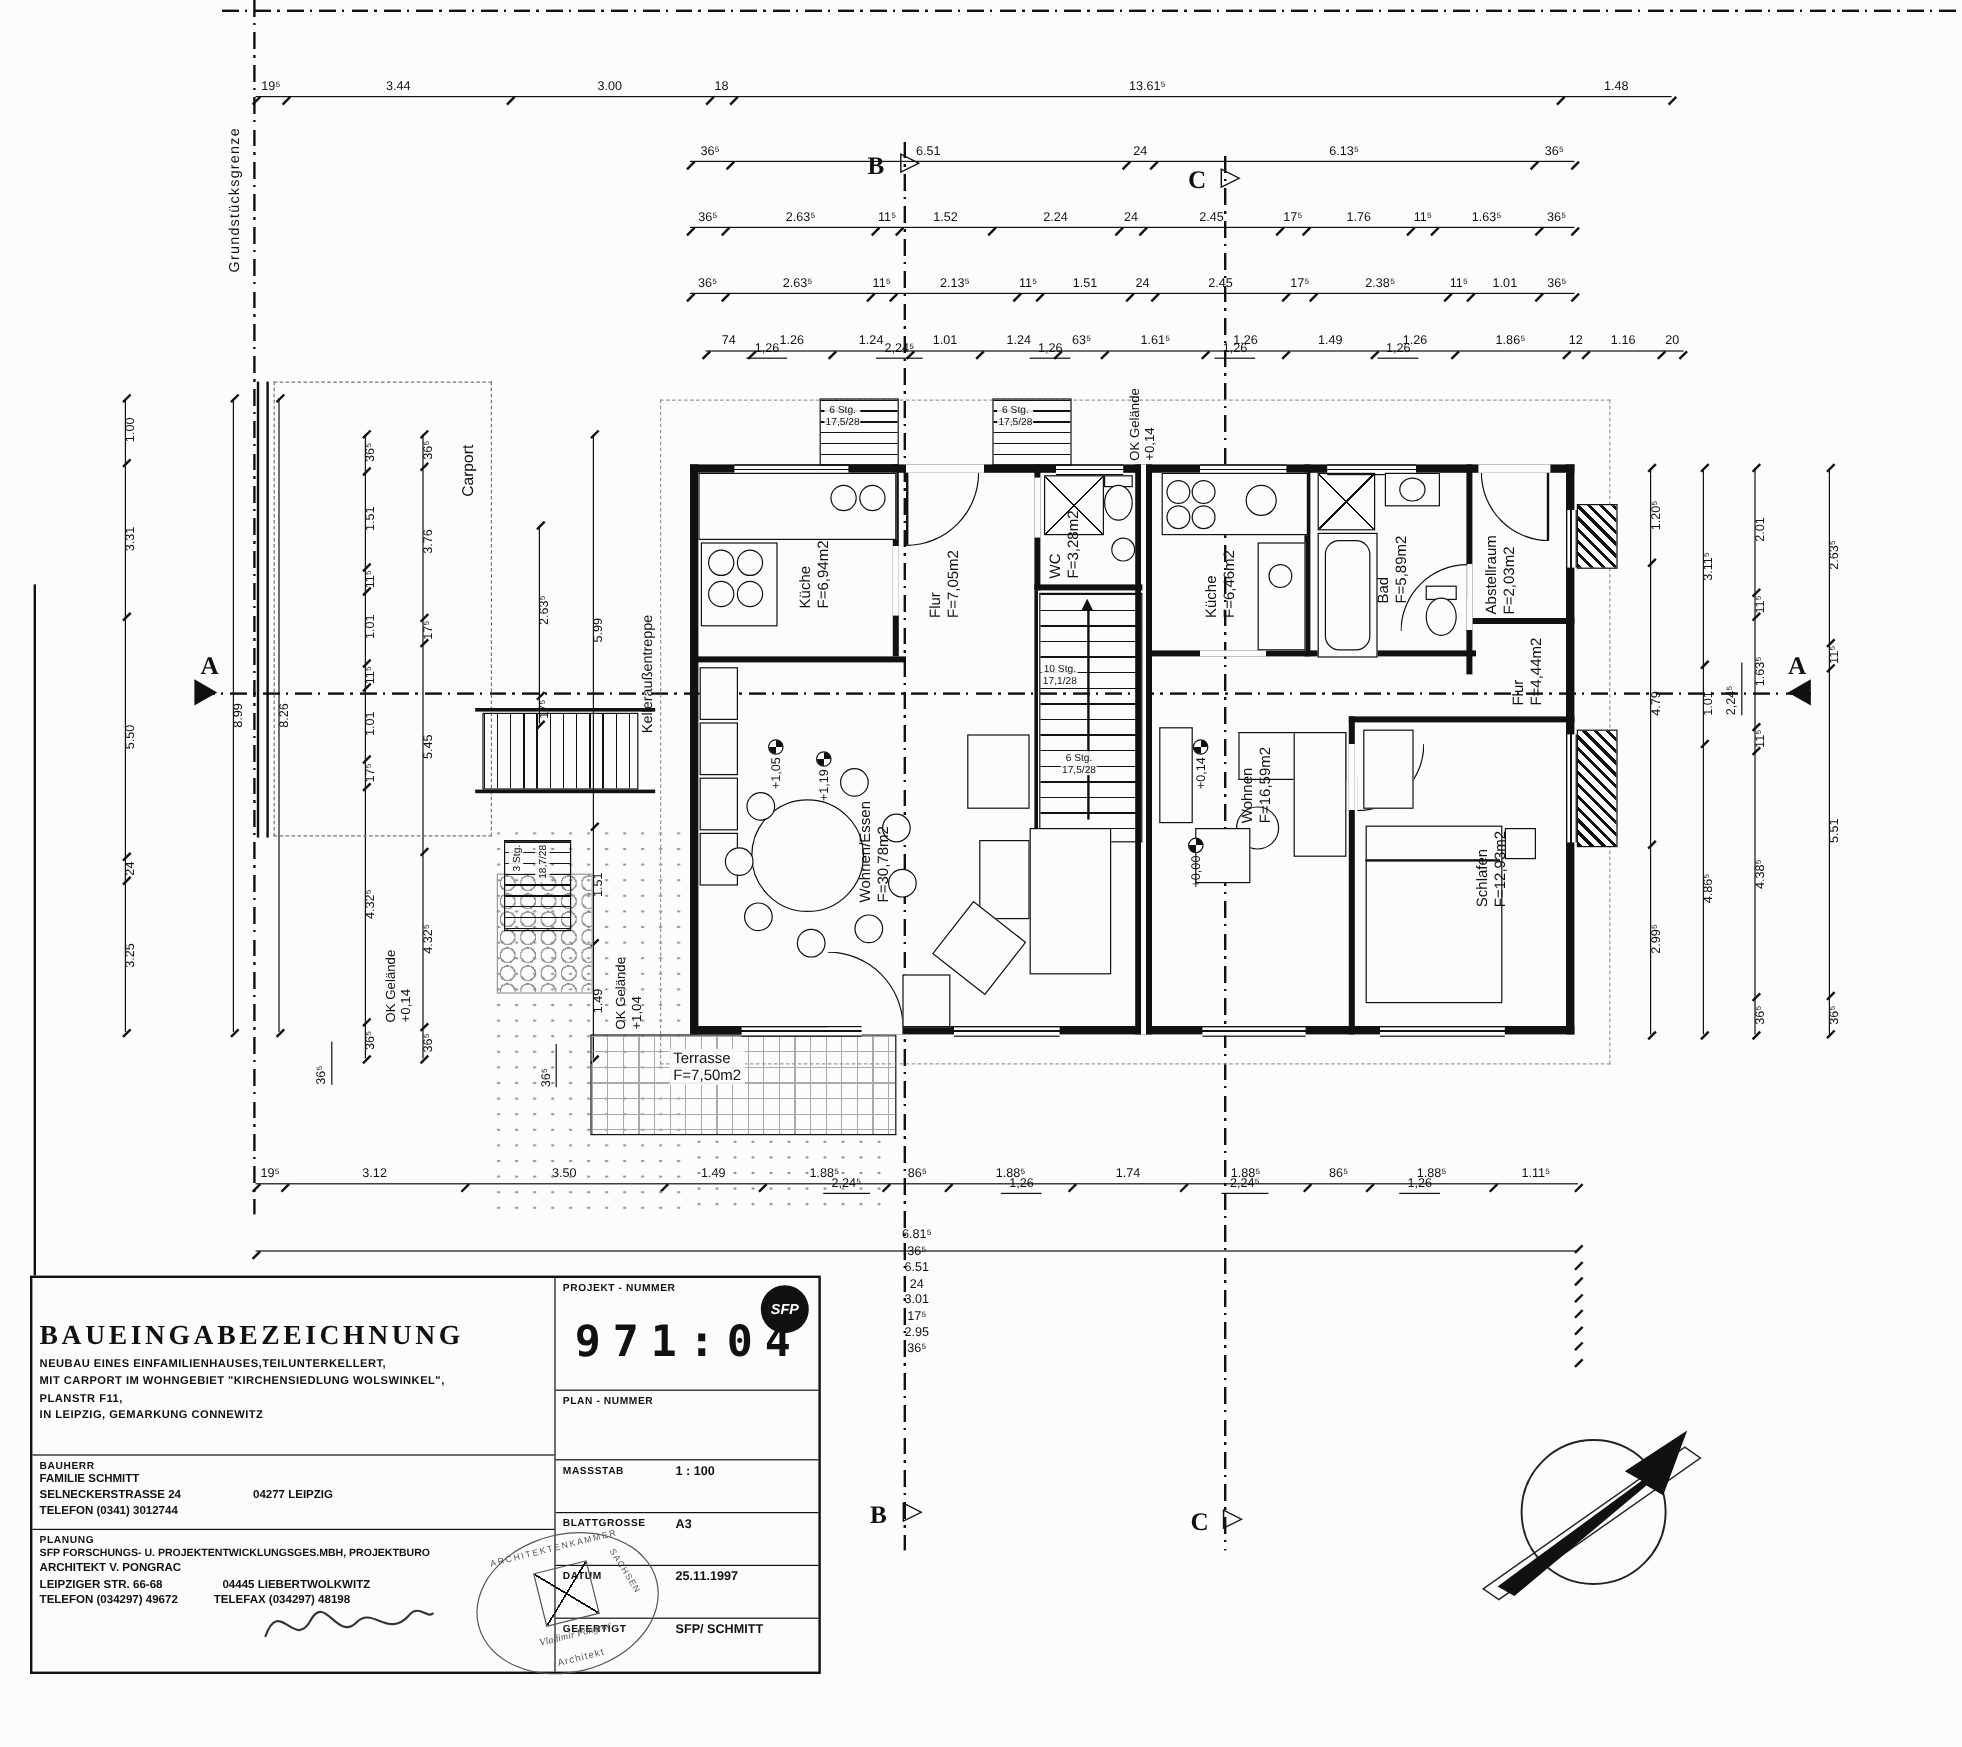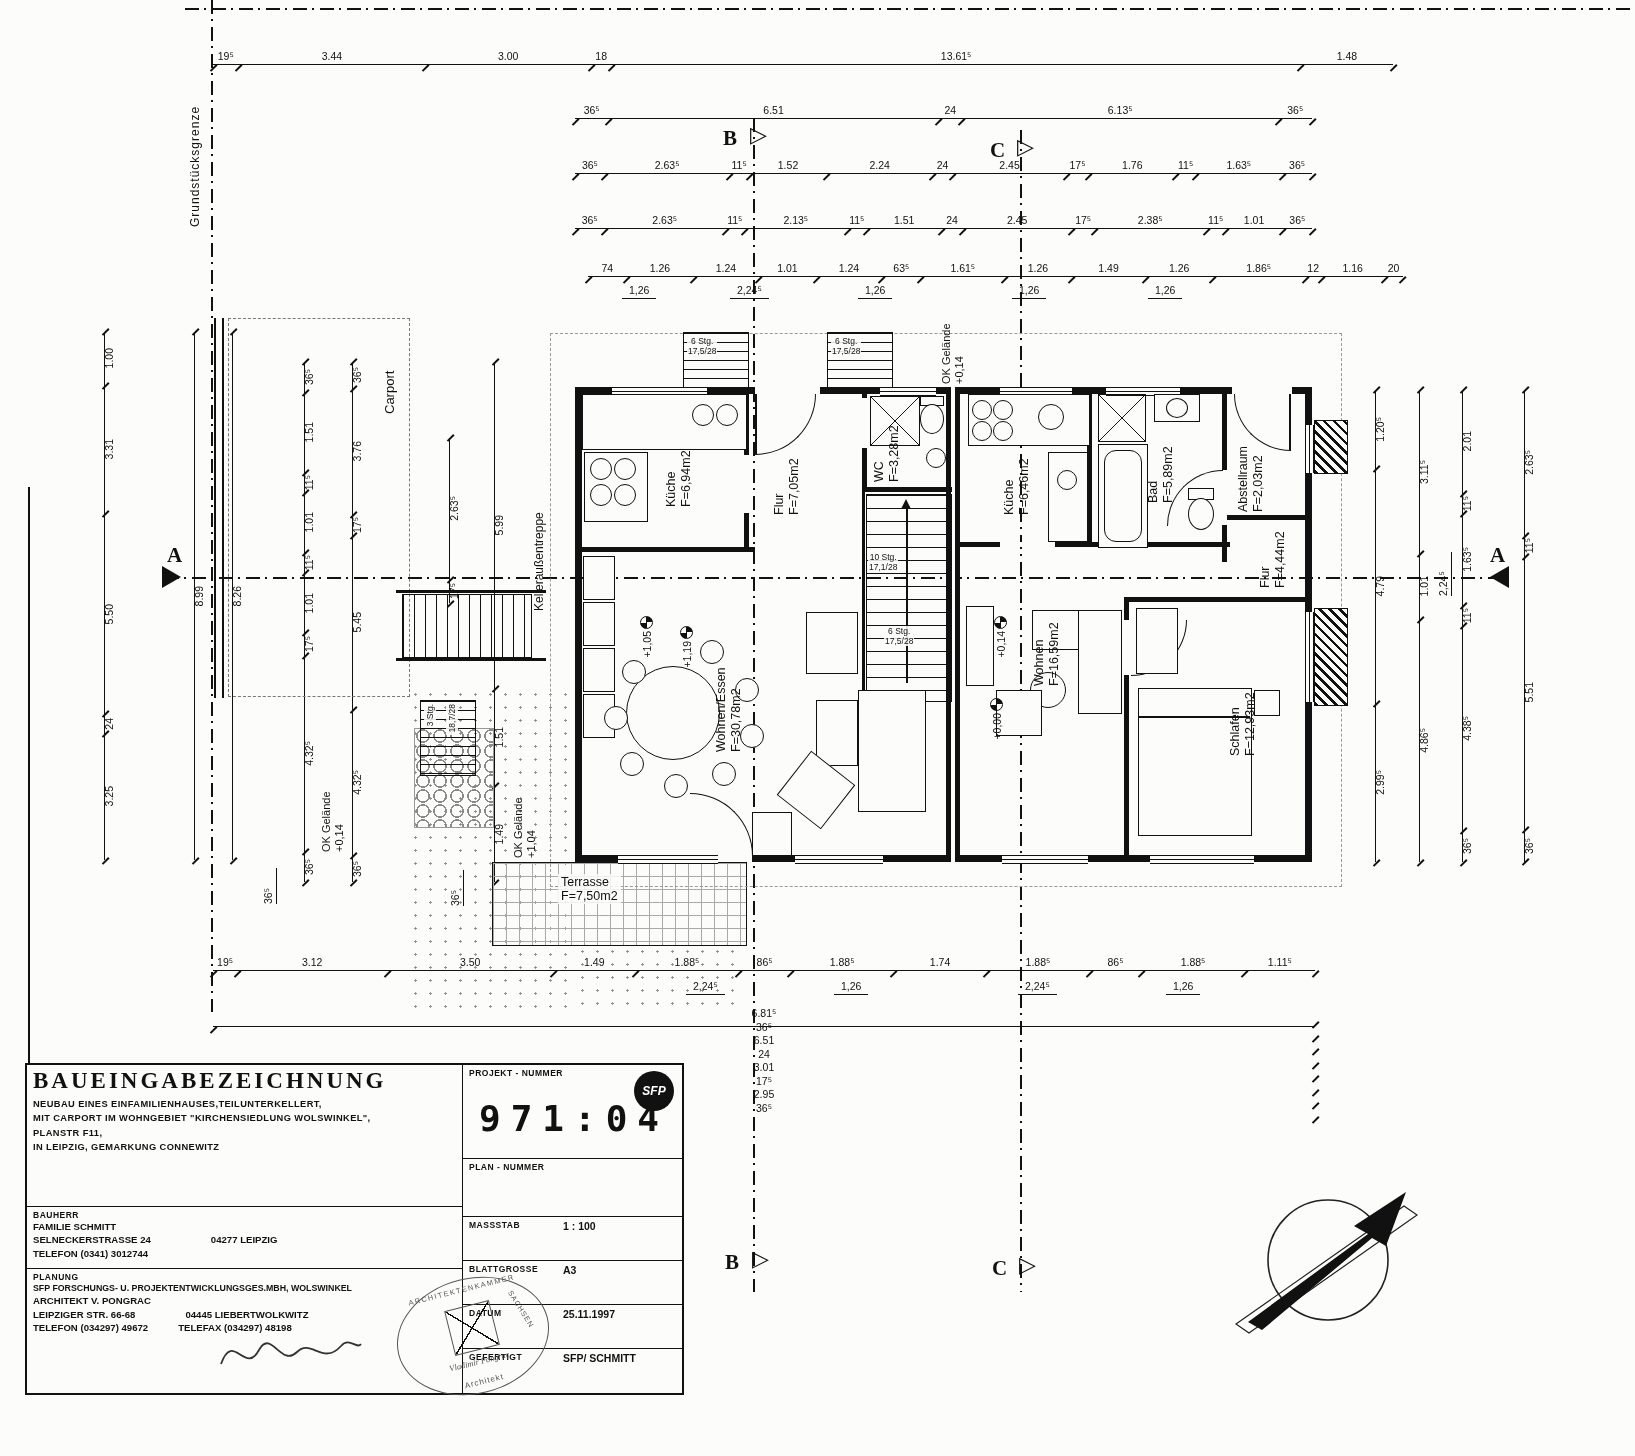--- a/index.html
+++ b/index.html
@@ -6,21 +6,21 @@
   .sheet{position:relative;width:1635px;height:1456px;background:#fcfcfa;color:#111;
          font-family:"Liberation Sans",sans-serif;overflow:hidden;}
   .abs{position:absolute;}
   
   .ddv{position:absolute;width:2px;background:repeating-linear-gradient(to bottom,#111 0 14px,transparent 14px 19px,#111 19px 21px,transparent 21px 27px);}
   .ddh{position:absolute;height:2px;background:repeating-linear-gradient(to right,#111 0 14px,transparent 14px 19px,#111 19px 21px,transparent 21px 27px);}
   .solidv{position:absolute;width:2px;background:#111;}
   .solidh{position:absolute;height:2px;background:#111;}
   .dashbox{position:absolute;border:1.5px dashed #777;}
   
-  .dimrow{position:absolute;display:flex;height:18px;border-bottom:1.2px solid #111;}
+  .dimrow{position:absolute;display:flex;height:18px;border-bottom:1.2px solid #111;margin-top:16px;}
   .dimrow::before{content:"";position:absolute;left:-4.5px;bottom:-4px;width:9px;height:1.5px;background:#111;transform:rotate(-45deg);}
   .dimrow .seg{position:relative;display:flex;align-items:flex-end;justify-content:center;min-width:0;}
   .dimrow .seg::after{content:"";position:absolute;right:-4.5px;bottom:-4px;width:9px;height:1.5px;background:#111;transform:rotate(-45deg);}
   .dimrow .lab{font-size:10.5px;line-height:1;padding-bottom:3px;white-space:nowrap;}
   .dimcol{position:absolute;display:flex;flex-direction:column;width:18px;border-left:1.2px solid #111;}
   .dimcol::before{content:"";position:absolute;left:-4.5px;top:-1px;width:9px;height:1.5px;background:#111;transform:rotate(-45deg);}
   .dimcol .seg{position:relative;display:flex;align-items:center;justify-content:center;min-height:0;}
   .dimcol .seg::after{content:"";position:absolute;left:-4.5px;bottom:-1px;width:9px;height:1.5px;background:#111;transform:rotate(-45deg);}
   .dimcol .lab{writing-mode:vertical-rl;transform:rotate(180deg);font-size:10.5px;line-height:1;white-space:nowrap;margin-left:-9px;}
   .fl{position:absolute;font-size:10.5px;border-bottom:1.2px solid #111;padding:0 7px 2px;white-space:nowrap;}
@@ -730,38 +730,38 @@
   <span class="tri-open" style="left:752px;top:1248px;">▷</span>
   <span class="mk-letter" style="left:992px;top:1256px;">C</span>
   <span class="tri-open" style="left:1019px;top:1254px;">▷</span>
   <span class="mk-letter" style="left:167px;top:543px;">A</span>
   <span class="tri-r" style="left:162px;top:566px;"></span>
   <span class="mk-letter" style="left:1490px;top:543px;">A</span>
   <span class="tri-l" style="left:1490px;top:566px;"></span>
 
   <div class="tb">
     <div class="lcol">
-      <div class="tb-row" style="height:142px;">
+      <div class="tb-row" style="height:116px;margin-top:32px;">
         <div class="tb-title">BAUEINGABEZEICHNUNG</div>
         <div class="tb-sub">
           <div>NEUBAU EINES EINFAMILIENHAUSES,TEILUNTERKELLERT,</div>
           <div>MIT CARPORT IM WOHNGEBIET "KIRCHENSIEDLUNG WOLSWINKEL",</div>
           <div>PLANSTR F11,</div>
           <div>IN LEIPZIG, GEMARKUNG CONNEWITZ</div>
         </div>
       </div>
       <div class="tb-row" style="height:62px;">
         <div class="tb-cap">BAUHERR</div>
         <div class="tb-small">FAMILIE SCHMITT</div>
         <div class="tb-small"><span>SELNECKERSTRASSE 24</span><span style="display:inline-block;width:60px;"></span><span>04277 LEIPZIG</span></div>
         <div class="tb-small">TELEFON (0341) 3012744</div>
       </div>
       <div class="tb-row" style="height:82px;border-bottom:none;">
         <div class="tb-cap">PLANUNG</div>
-        <div class="tb-small" style="font-size:8.8px;">SFP FORSCHUNGS- U. PROJEKTENTWICKLUNGSGES.MBH, WOLSWINKEL</div>
+        <div class="tb-small" style="font-size:8.8px;">SFP FORSCHUNGS- U. PROJEKTENTWICKLUNGSGES.MBH, PROJEKTBURO</div>
         <div class="tb-small">ARCHITEKT V. PONGRAC</div>
         <div class="tb-small"><span>LEIPZIGER STR. 66-68</span><span style="display:inline-block;width:50px;"></span><span>04445 LIEBERTWOLKWITZ</span></div>
         <div class="tb-small"><span>TELEFON (034297) 49672</span><span style="display:inline-block;width:30px;"></span><span>TELEFAX (034297) 48198</span></div>
       </div>
     </div>
     <div class="rcol">
       <div class="sfplogo">SFP</div>
       <div class="tb-row" style="height:22px;border-bottom:none;">
         <div class="tb-cap">PROJEKT - NUMMER</div>
       </div>

